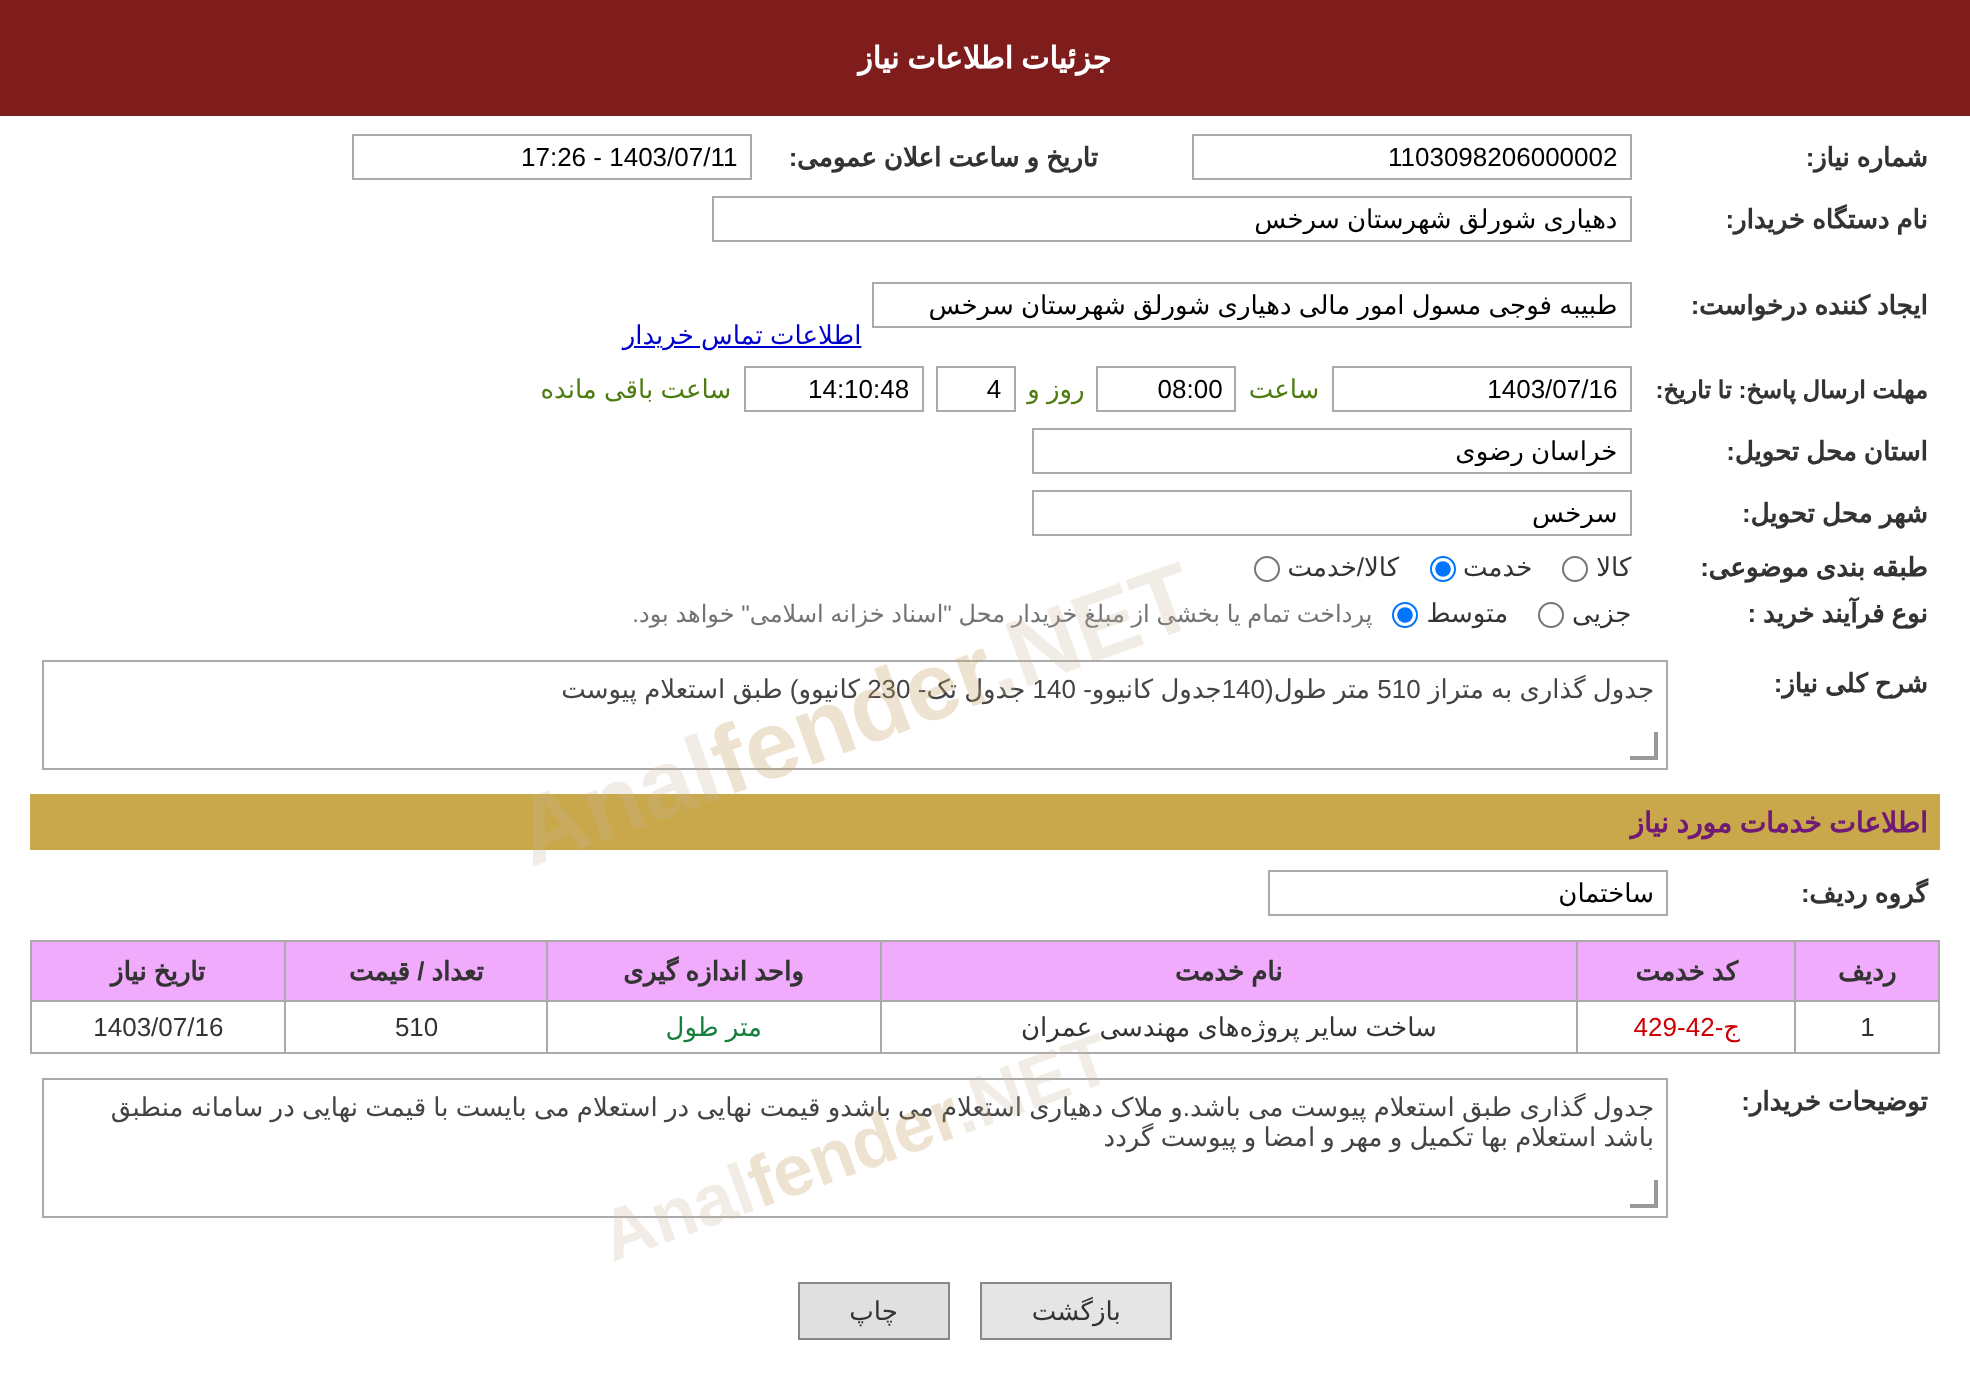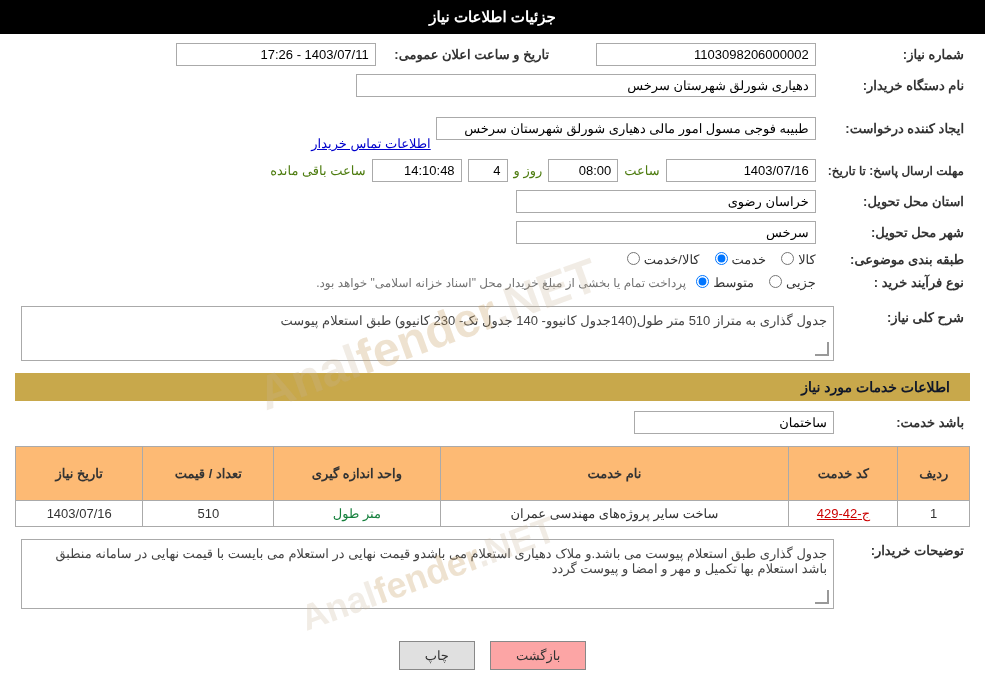--- a/index.html
+++ b/index.html
@@ -54,22 +54,22 @@
       width: 150px;
     }
     .link-text {
       color: #0000cc;
       text-decoration: underline;
       cursor: pointer;
       margin-top: 31px;
     }
     .section-header {
       background: #c8a84b;
-      color: #0f172a;
-      padding: 6px 20px;
+      color: #701a75;
+      padding: 6px 6px;
       font-weight: bold;
       font-size: 14px;
       margin: 8px 0 6px 0;
     }
     .row-flex {
       display: flex;
       align-items: center;
       gap: 5px;
       direction: rtl;
     }
@@ -80,21 +80,21 @@
       direction: rtl;
     }
     .radio-group {
       display: flex;
       gap: 15px;
       direction: rtl;
       align-items: center;
     }
     .radio-item {
       display: flex;
-      align-items: flex-start;
+      align-items: flex-end;
       gap: 4px;
     }
     .desc-inner {
       border: 1px solid #aaa;
       background: #fff;
       padding: 6px;
       min-height: 55px;
       font-size: 13px;
       direction: rtl;
       color: #444;
@@ -110,23 +110,23 @@
       border-right: 2px solid #999;
       border-bottom: 2px solid #999;
     }
     .services-table {
       width: 100%;
       border-collapse: collapse;
       margin: 8px 0;
       font-size: 13px;
     }
     .services-table th {
-      background: #fdba74;
-      border: 1px solid #aaa;
-      padding: 19px 8px;
+      background: #f0abfc;
+      border: 1px solid #aaa;
+      padding: 7px 8px;
       text-align: center;
       font-weight: bold;
     }
     .services-table td {
       border: 1px solid #aaa;
       padding: 5px 8px;
       text-align: center;
     }
     .notes-box {
       border: 1px solid #aaa;
@@ -160,43 +160,43 @@
       font-family: Tahoma, Arial, sans-serif;
       font-size: 13px;
       border: 1px solid #888;
       cursor: pointer;
     }
     .btn-print {
       background: #e0e0e0;
       color: #333;
     }
     .btn-back {
-      background: #fca5a5;
+      background: #e5e5e5;
       color: #333;
     }
     .watermark-container {
       position: relative;
     }
     .watermark {
       position: absolute;
       top: 50%;
       left: 50%;
       transform: translate(-50%, -50%) rotate(-20deg);
       font-size: 48px;
       color: rgba(200,180,150,0.25);
       font-weight: bold;
       pointer-events: none;
       z-index: 10;
       white-space: nowrap;
     }
     .section-title {
-      background: #000000;
+      background: #7f1d1d;
       color: #fff;
       text-align: center;
-      padding: 8px;
+      padding: 20px;
       font-size: 15px;
       font-weight: bold;
     }
     .inline-label {
       font-size: 13px;
       color: #4d7c0f;
     }
   </style>
 </head>
 <body>
@@ -322,21 +322,21 @@
         </td>
       </tr>
     </tbody>
       </table>
 
     <div class="section-header">اطلاعات خدمات مورد نیاز</div>
 
     <table class="info-table">
       <tbody>
           <tr>
-        <td class="label-cell">باشد خدمت:</td>
+        <td class="label-cell">گروه ردیف:</td>
         <td>
           <input type="text" class="input-box" value="ساختمان" style="width: 200px;">
         </td>
       </tr>
     </tbody>
       </table>
 
     <table class="services-table">
       <thead>
         <tr>
@@ -344,21 +344,21 @@
           <th>کد خدمت</th>
           <th>نام خدمت</th>
           <th>واحد اندازه گیری</th>
           <th>تعداد / قیمت</th>
           <th>تاریخ نیاز</th>
         </tr>
       </thead>
       <tbody>
         <tr>
           <td>1</td>
-          <td style="color:#cc0000;text-decoration:underline;">ج-42-429</td>
+          <td style="color:#cc0000;">ج-42-429</td>
           <td>ساخت سایر پروژه‌های مهندسی عمران</td>
           <td style="color:#15803d;">متر طول</td>
           <td>510</td>
           <td>1403/07/16</td>
         </tr>
       </tbody>
     </table>
 
     <table class="info-table">
       <tbody>

